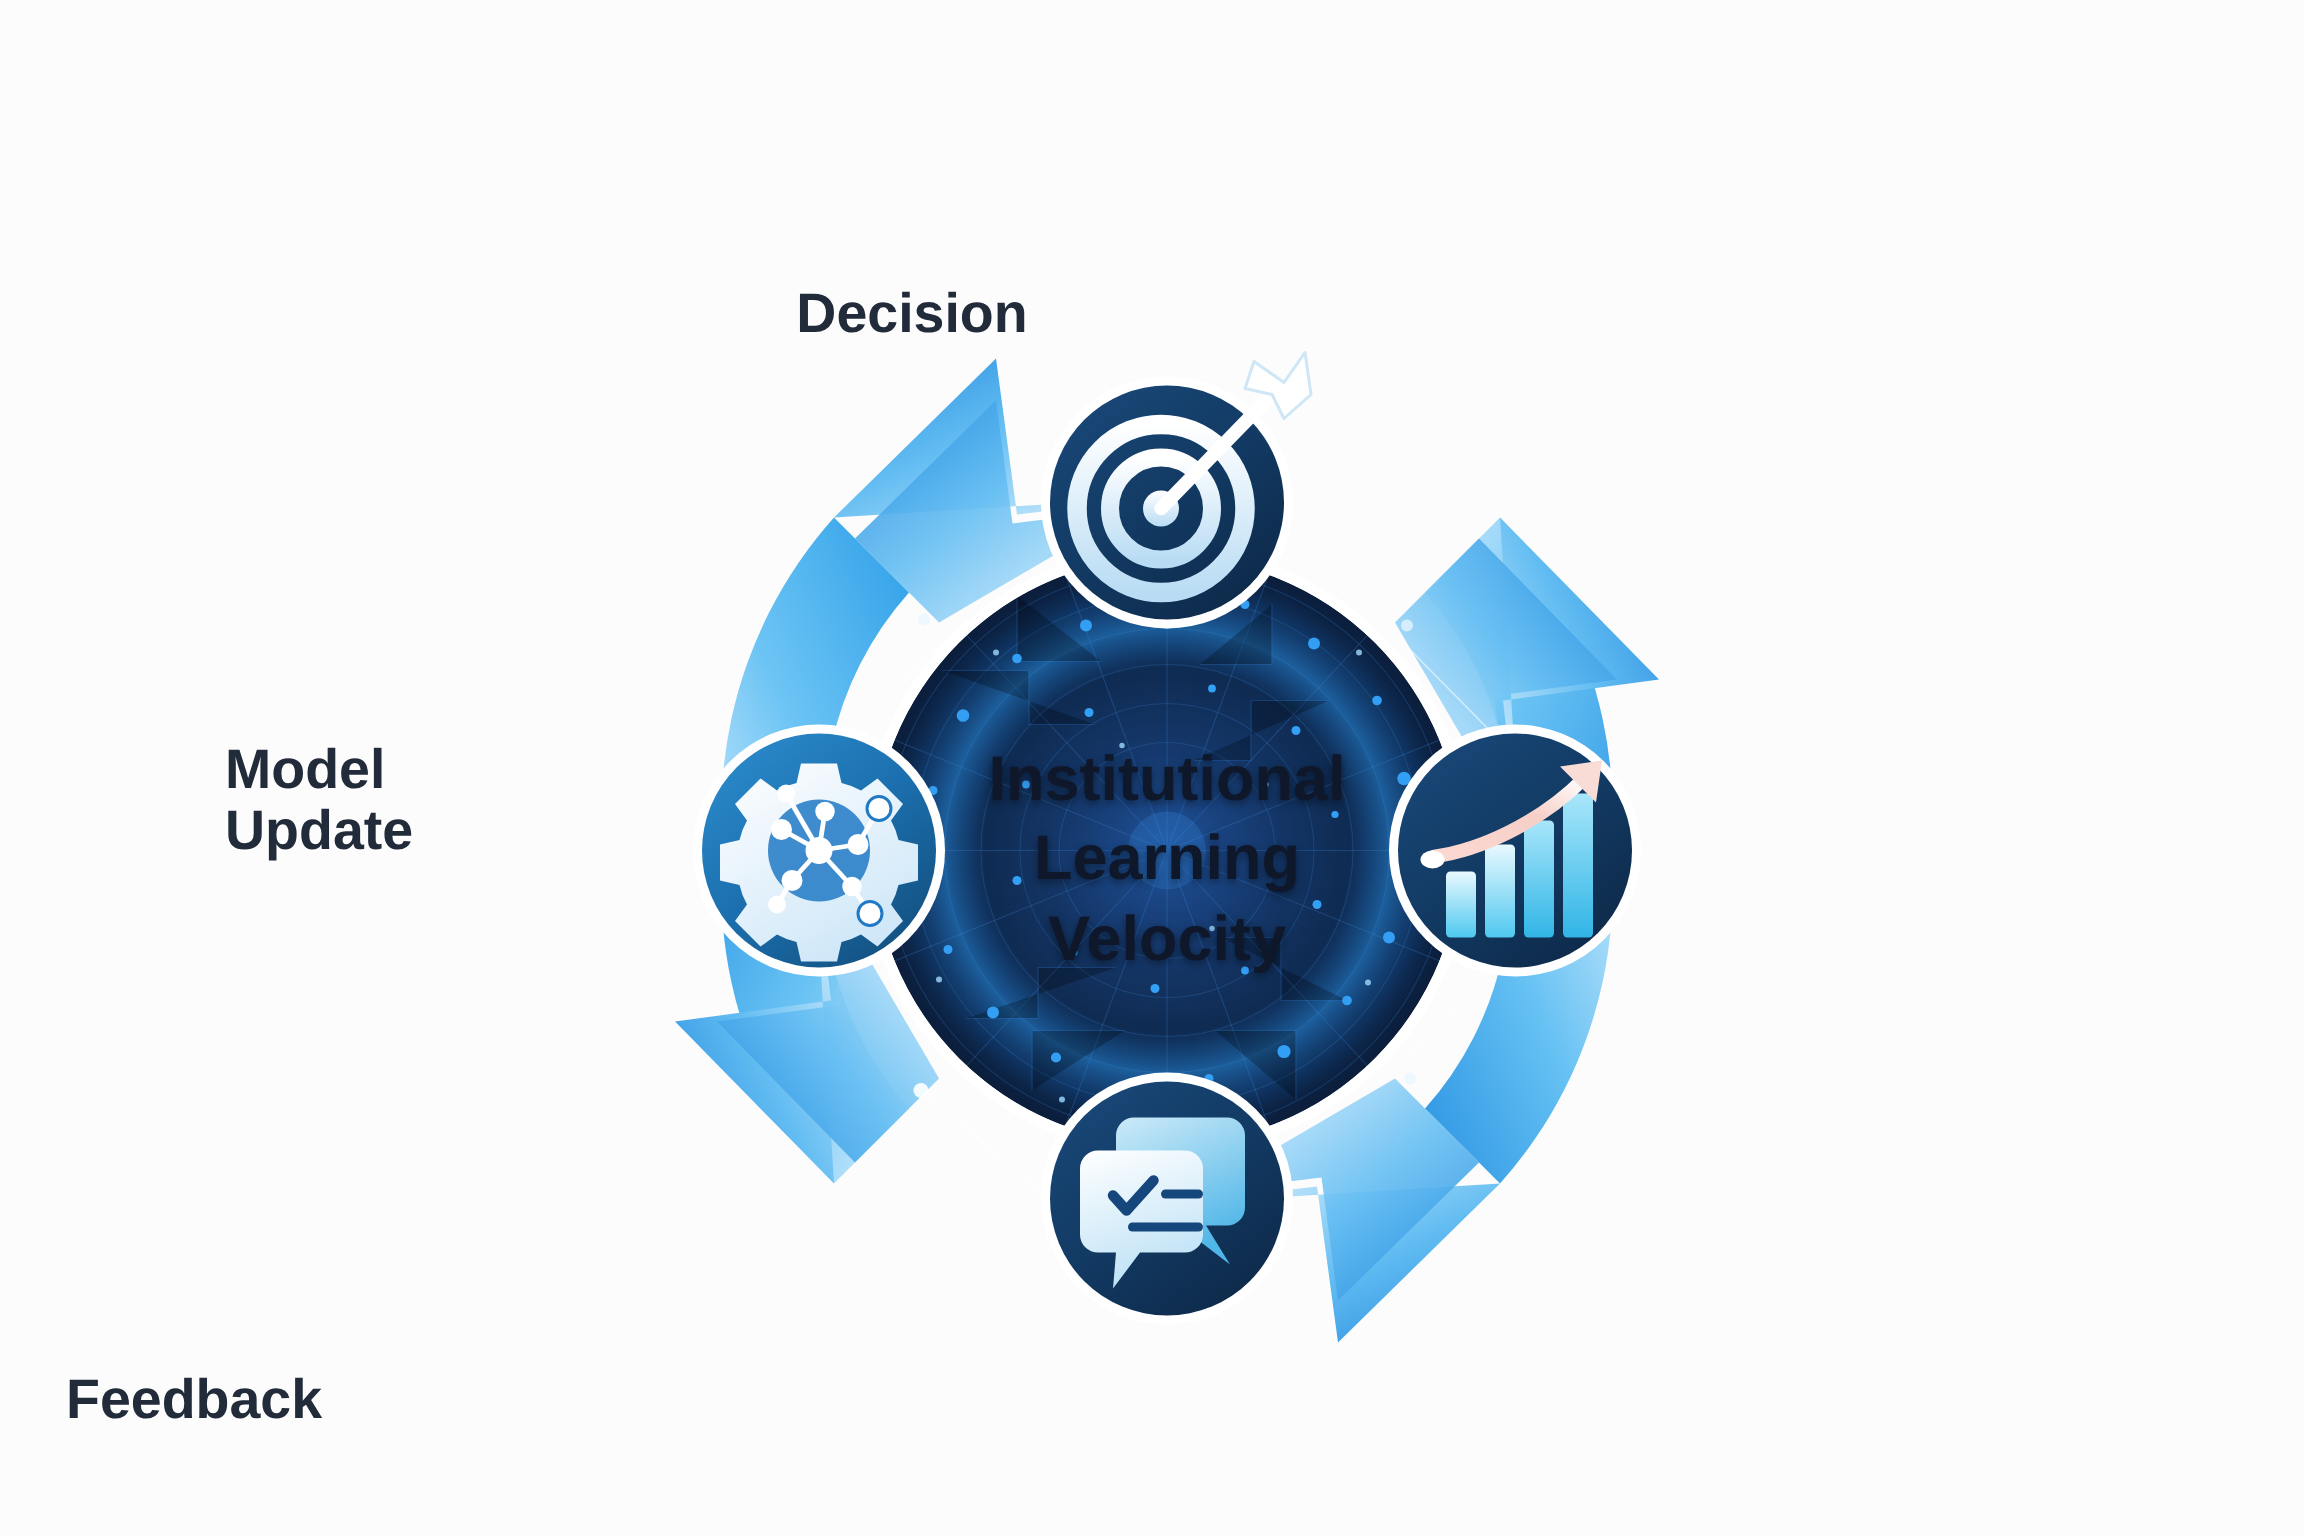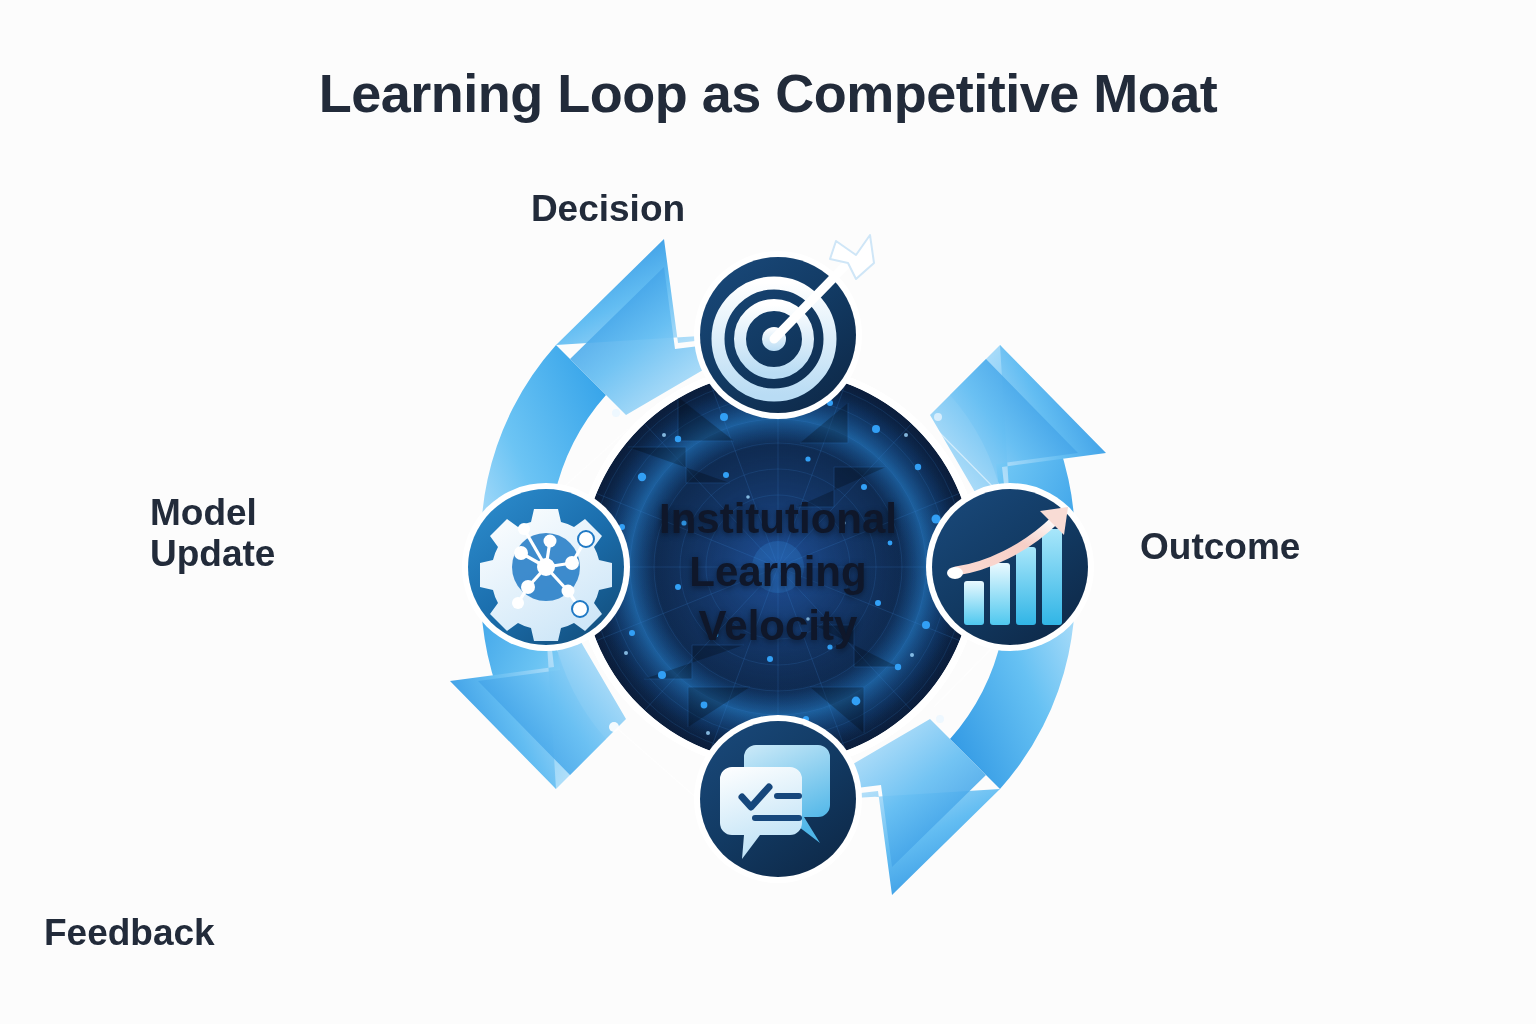--- a/index.html
+++ b/index.html
@@ -94,21 +94,20 @@
     white-space: pre-line;
     text-shadow: 0 2px 6px rgba(0,0,0,0.45);
     pointer-events: none;
   }
 </style>
 </head>
 <body>
 
 <div id="stage">
 
-  <div class="title">Learning Loop as Competitive Moat</div>
 
   <div class="diagram">
     <svg viewBox="0 0 800 800" xmlns="http://www.w3.org/2000/svg">
       <defs>
 
         <linearGradient id="gRingTL" x1="0" y1="1" x2="1" y2="0">
           <stop offset="0%" stop-color="#cfeafd"></stop>
           <stop offset="45%" stop-color="#6cc4f4"></stop>
           <stop offset="100%" stop-color="#2e9fe8"></stop>
         </linearGradient>
@@ -423,18 +422,17 @@
         </g>
       </g>
     </svg>
   </div>
 
   <div class="center-text">Institutional
 Learning
 Velocity</div>
 
   <div class="node-label label-decision">Decision</div>
-  <div class="node-label label-outcome">Outcome</div>
   <div class="node-label label-feedback">Feedback</div>
   <div class="node-label label-model-update">Model
 Update</div>
 
 </div>
 
 </body></html>

